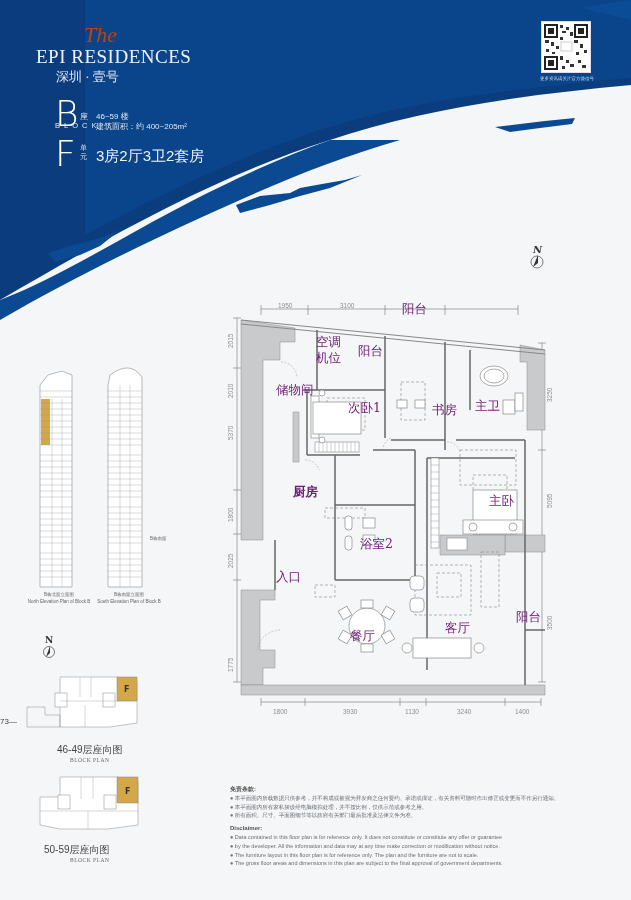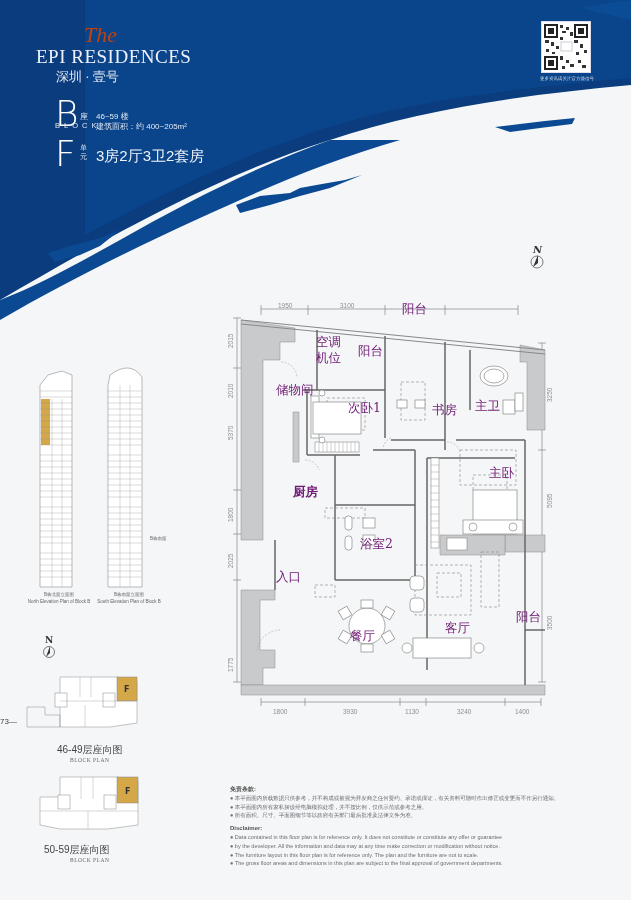--- a/index.html
+++ b/index.html
@@ -267,21 +267,21 @@
 </svg>
 
 <div class="plan-label" style="left:316px;top:334px;">空调</div>
 <div class="plan-label" style="left:316px;top:350px;">机位</div>
 <div class="plan-label" style="left:358px;top:343px;">阳台</div>
 <div class="plan-label" style="left:276px;top:382px;">储物间</div>
 <div class="plan-label" style="left:348px;top:400px;">次卧1</div>
 <div class="plan-label" style="left:432px;top:402px;">书房</div>
 <div class="plan-label" style="left:467px;top:398px;margin-left:8px;">主卫</div>
 <div class="plan-label" style="left:293px;top:484px;font-weight:bold;">厨房</div>
-<div class="plan-label" style="left:489px;top:465px;">主卧</div>
+<div class="plan-label" style="left:489px;top:493px;">主卧</div>
 <div class="plan-label" style="left:360px;top:536px;">浴室2</div>
 <div class="plan-label" style="left:276px;top:569px;">入口</div>
 <div class="plan-label" style="left:350px;top:628px;">餐厅</div>
 <div class="plan-label" style="left:445px;top:620px;">客厅</div>
 <div class="plan-label" style="left:516px;top:609px;">阳台</div>
 <div class="plan-label" style="left:402px;top:301px;">阳台</div>
 
 <div class="abs" style="left:528px;top:244px;">
   <svg width="18" height="26" viewBox="0 0 18 26">
     <text x="5" y="9" font-size="10" font-style="italic" font-weight="bold" fill="#333" font-family="DejaVu Serif, serif">N</text>

